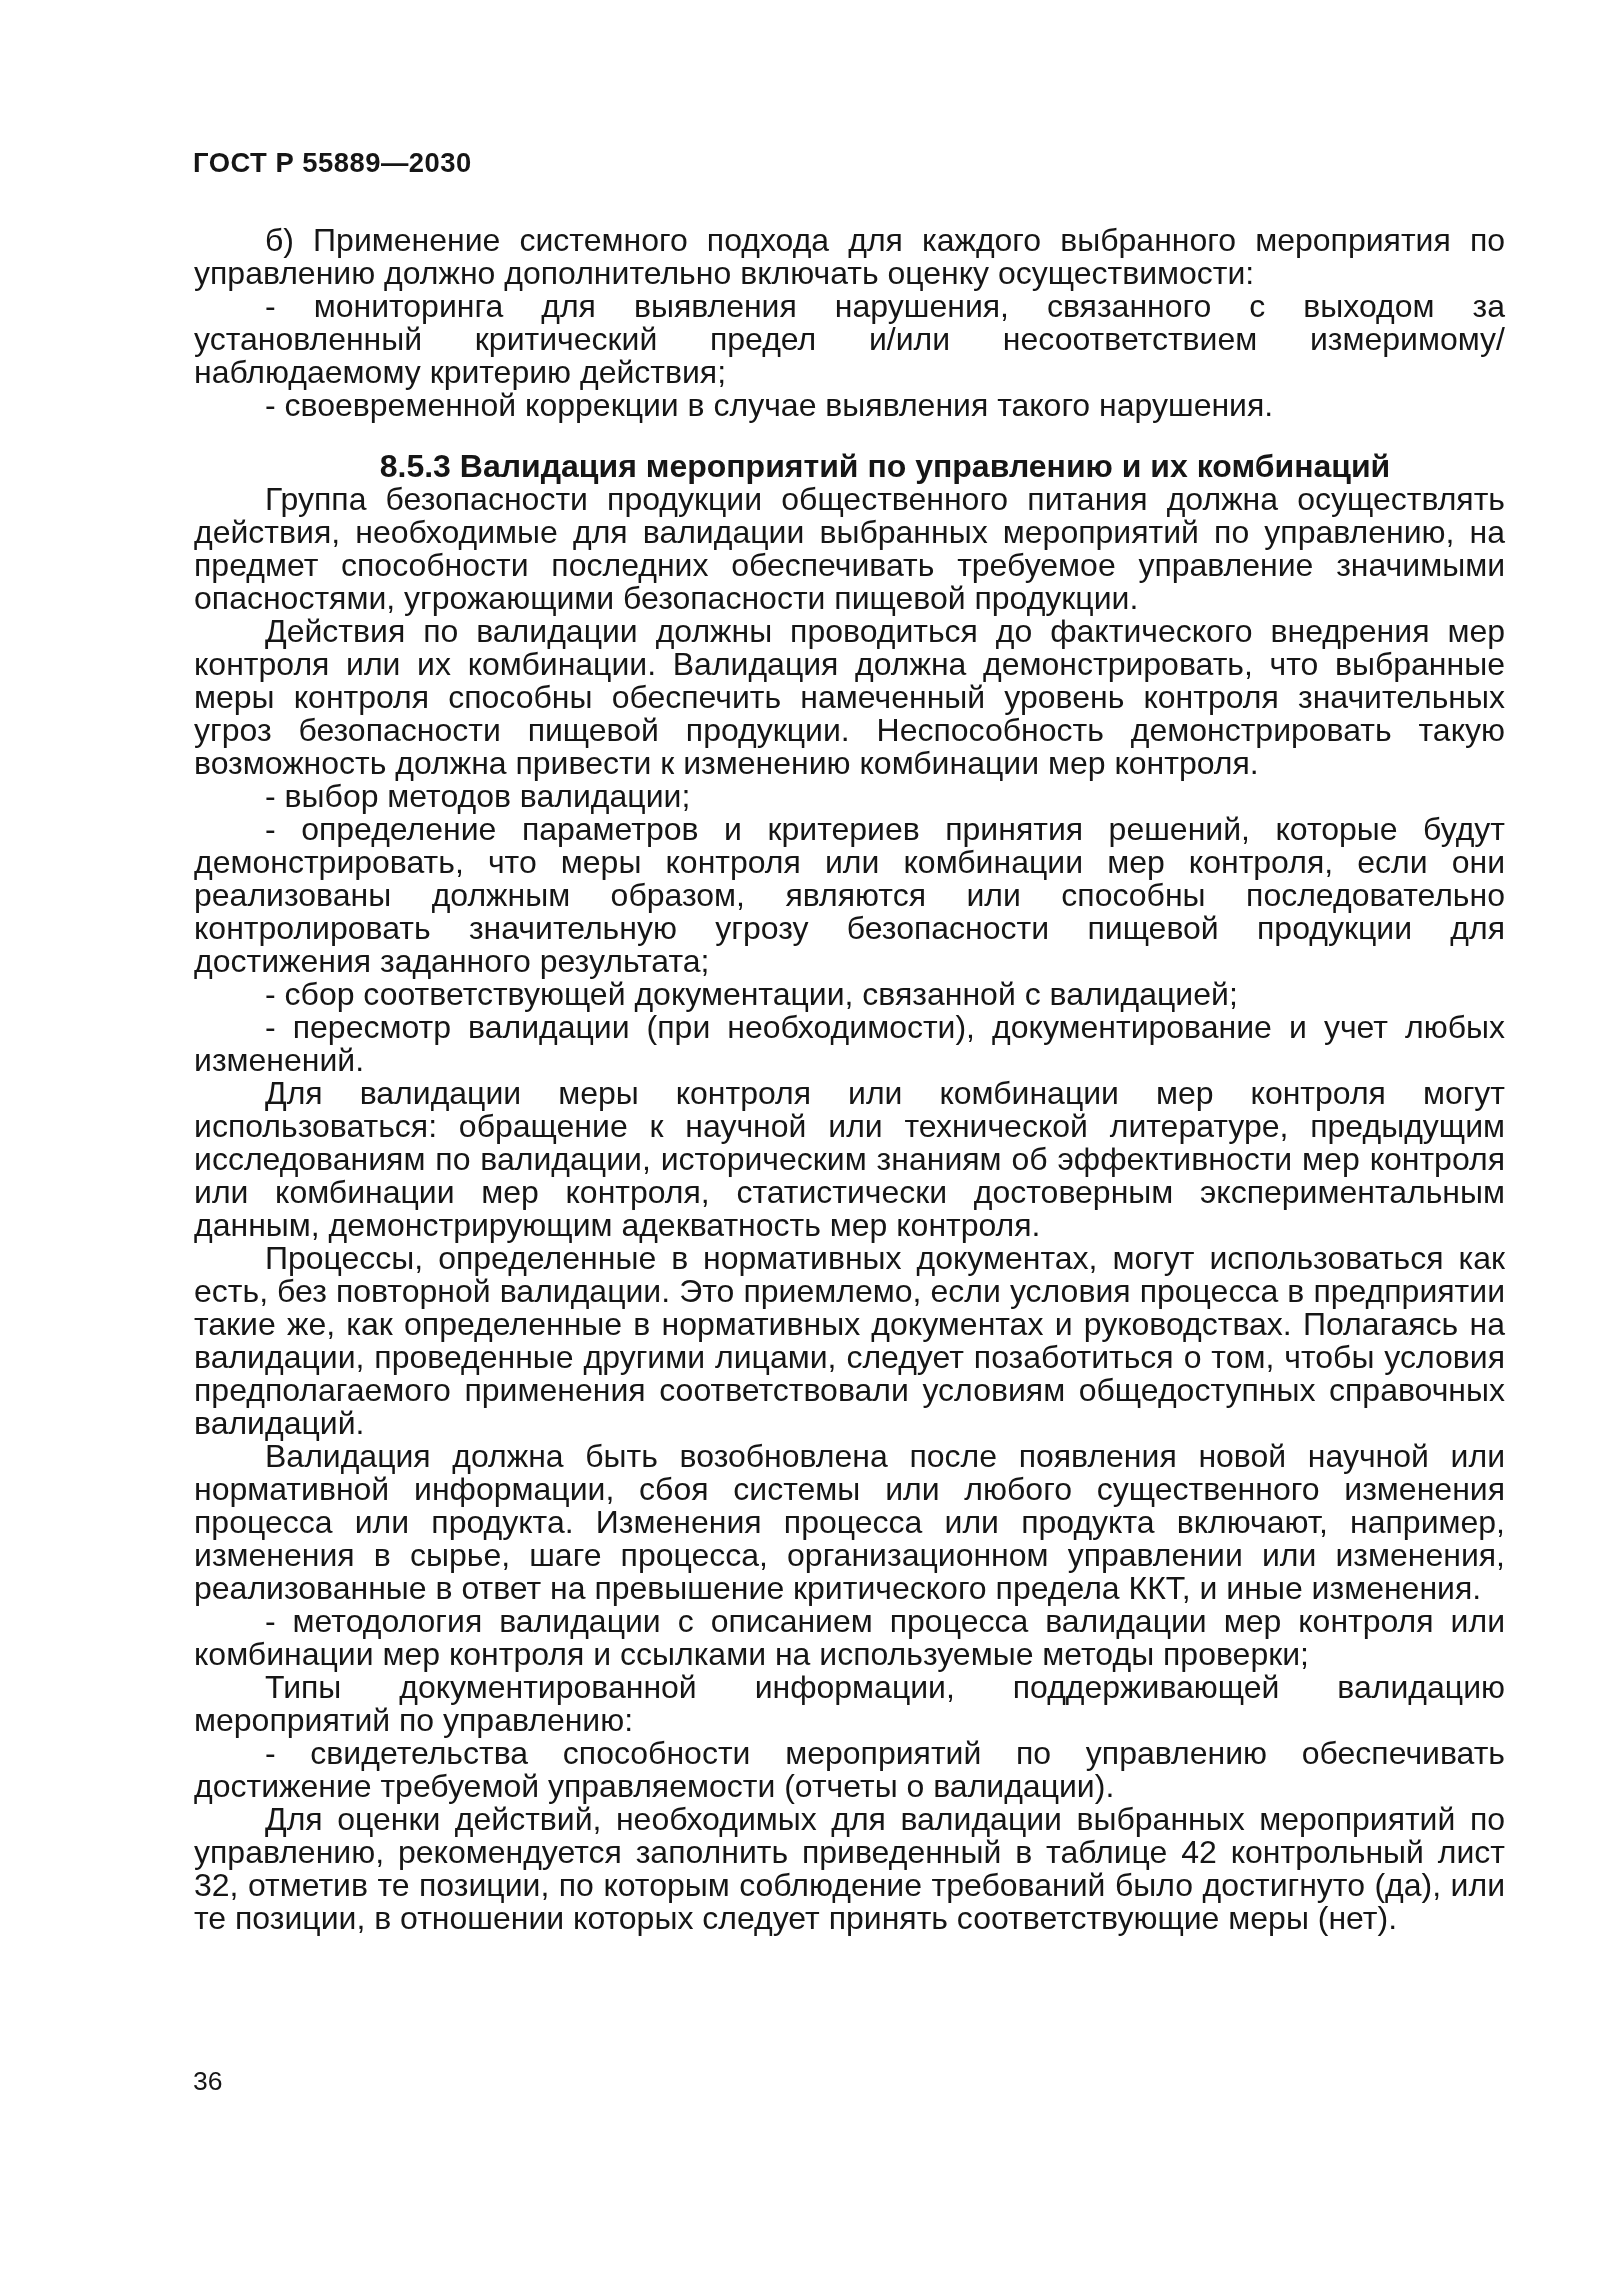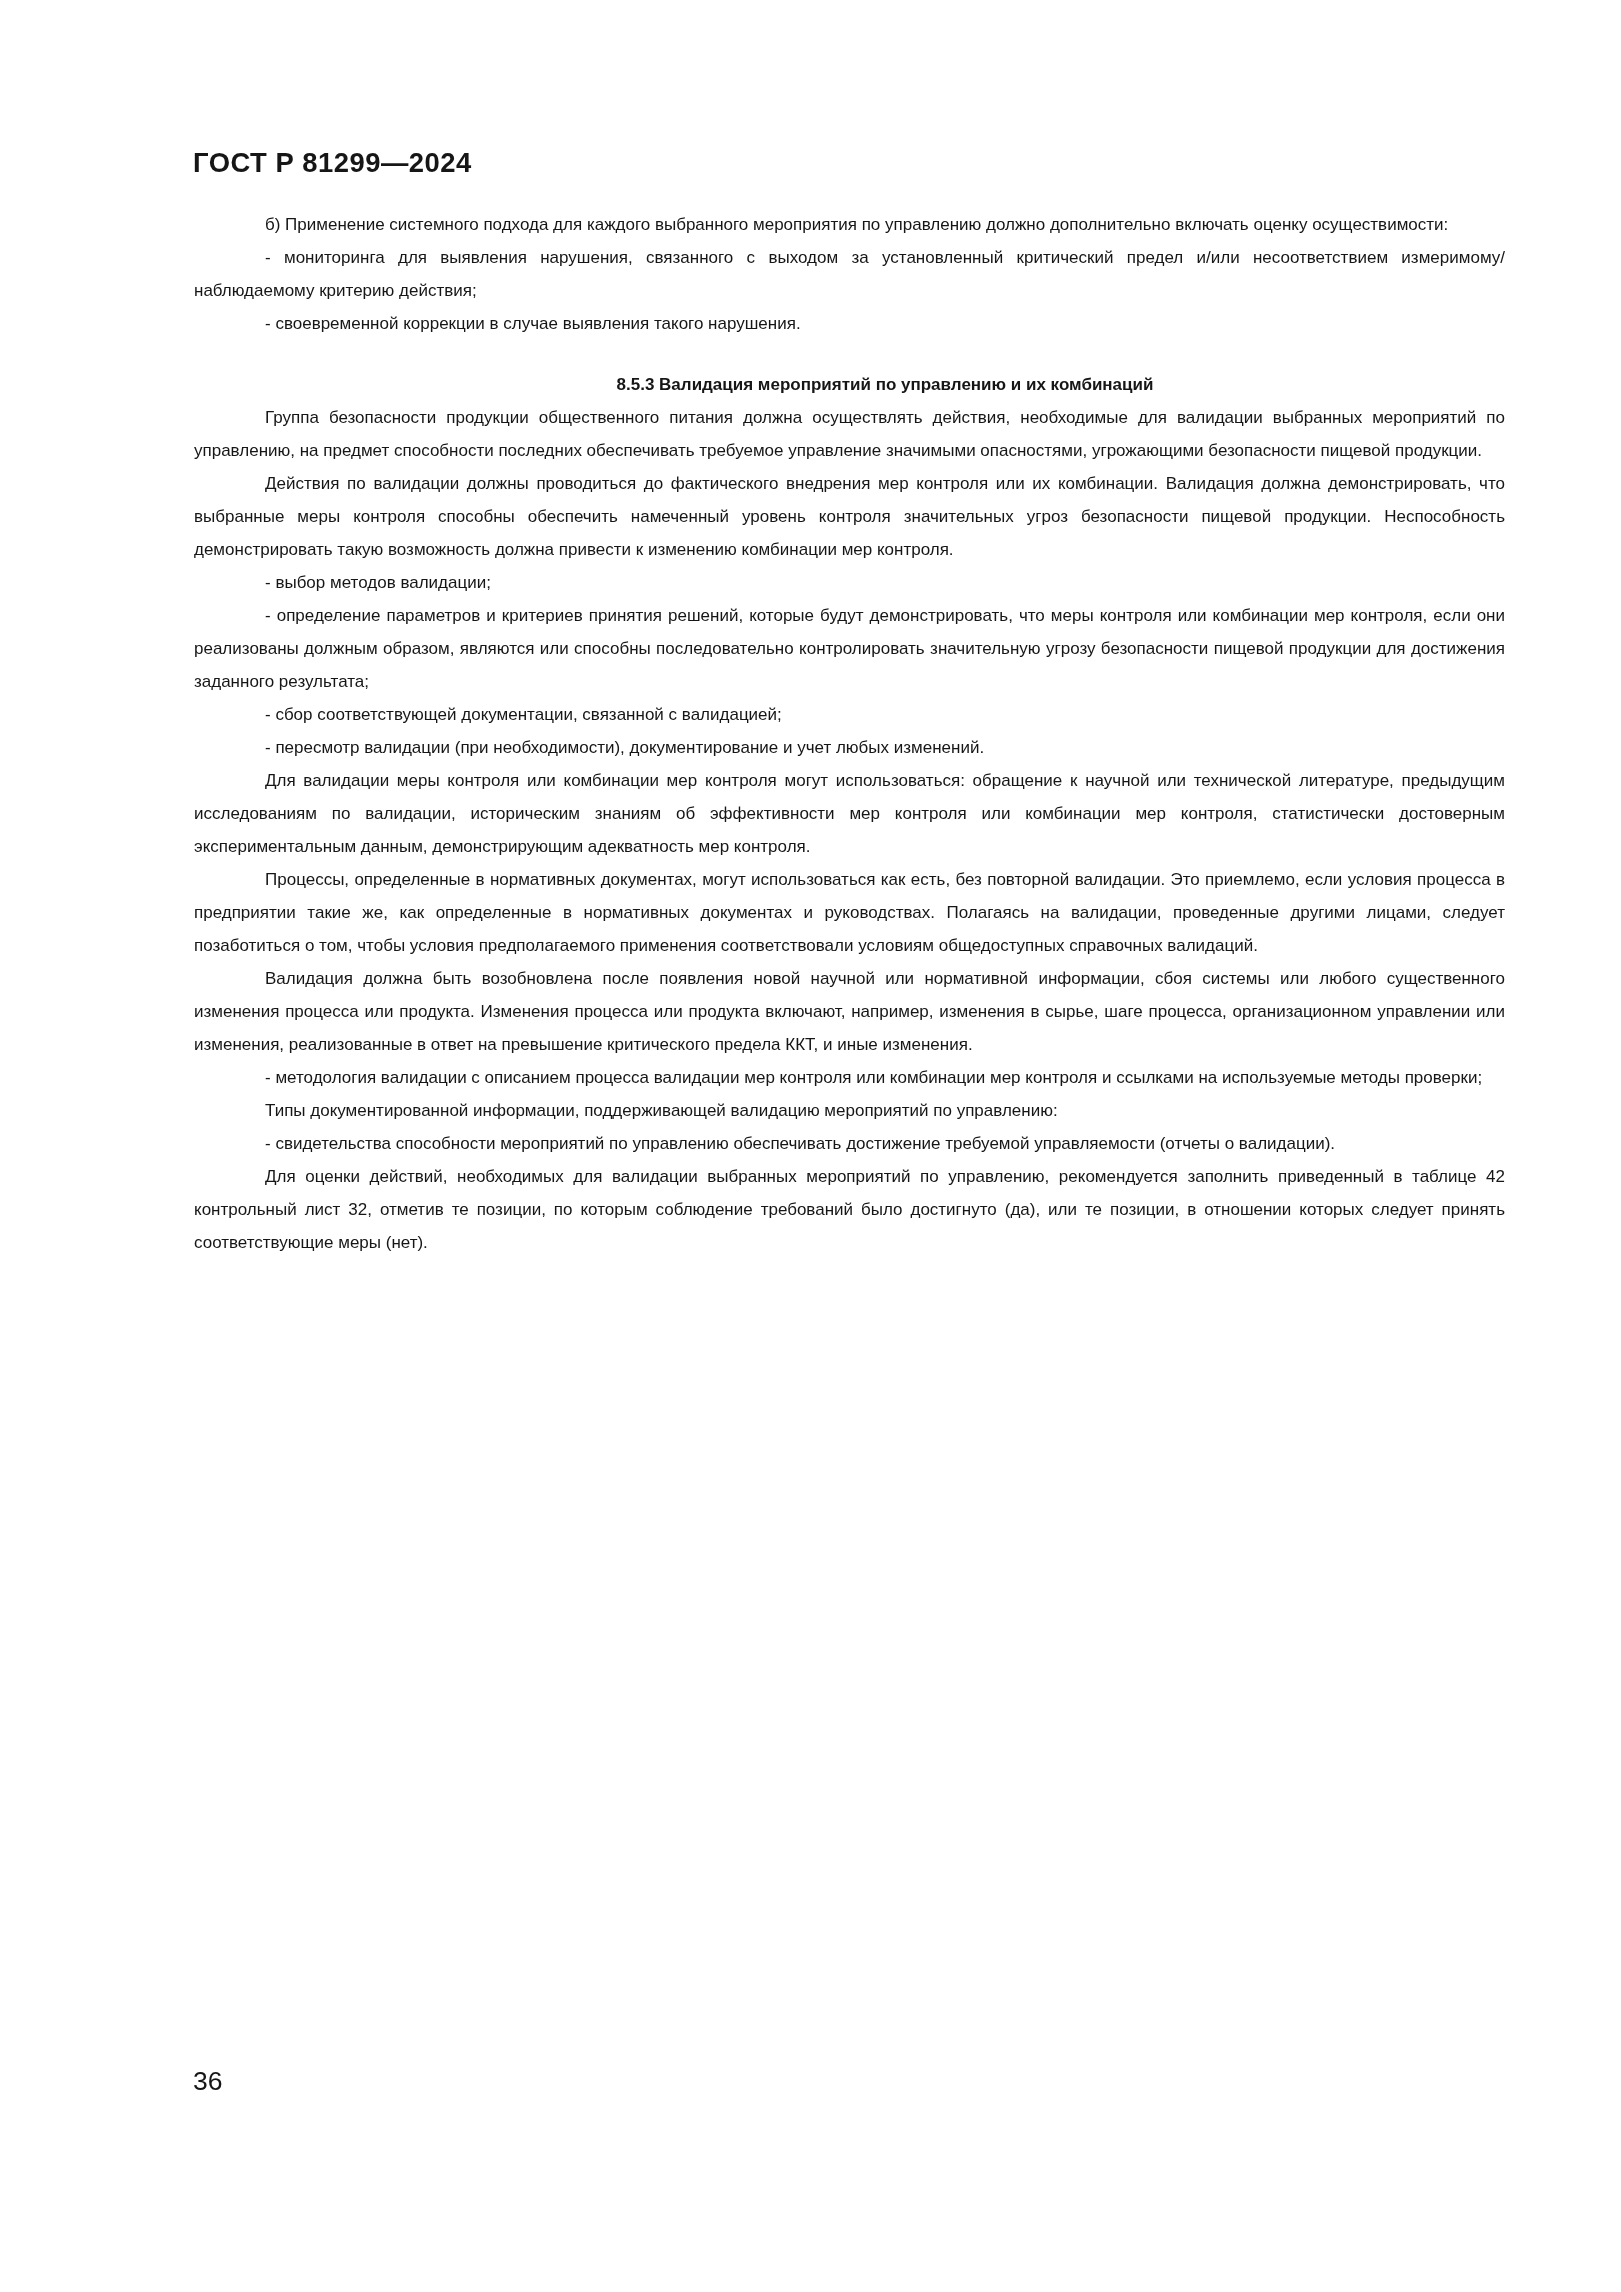--- a/index.html
+++ b/index.html
@@ -25,23 +25,23 @@
     left: 193px;
     top: 147px;
     font-size: 27.4px;
     font-weight: bold;
     letter-spacing: 0.5px;
     white-space: nowrap;
   }
   .doc-body {
     position: absolute;
     left: 194px;
-    top: 208px;
+    top: 224px;
     width: 1311px;
-    font-size: 17px;
+    font-size: 32px;
     line-height: 33px;
     text-align: justify;
   }
   .doc-body p.para {
     margin: 0;
     padding: 0;
     text-indent: 71px;
   }
   .doc-body p.para.heading {
     font-weight: bold;
@@ -52,21 +52,21 @@
     position: absolute;
     left: 193px;
     top: 2066px;
     font-size: 26.5px;
   }
 </style>
 </head>
 <body>
 
 <div class="page">
-  <div class="doc-header">ГОСТ Р 81299—2024</div>
+  <div class="doc-header">ГОСТ Р 55889—2030</div>
 
   <main class="doc-body">
       <p class="para">б) Применение системного подхода для каждого выбранного мероприятия по управлению должно дополнительно включать оценку осуществимости:</p>
       <p class="para">- мониторинга для выявления нарушения, связанного с выходом за установленный критический предел и/или несоответствием измеримому/наблюдаемому критерию действия;</p>
       <p class="para">- своевременной коррекции в случае выявления такого нарушения.</p>
       <p class="para heading">8.5.3 Валидация мероприятий по управлению и их комбинаций</p>
       <p class="para">Группа безопасности продукции общественного питания должна осуществлять действия, необходимые для валидации выбранных мероприятий по управлению, на предмет способности последних обеспечивать требуемое управление значимыми опасностями, угрожающими безопасности пищевой продукции.</p>
       <p class="para">Действия по валидации должны проводиться до фактического внедрения мер контроля или их комбинации. Валидация должна демонстрировать, что выбранные меры контроля способны обеспечить намеченный уровень контроля значительных угроз безопасности пищевой продукции. Неспособность демонстрировать такую возможность должна привести к изменению комбинации мер контроля.</p>
       <p class="para">- выбор методов валидации;</p>
       <p class="para">- определение параметров и критериев принятия решений, которые будут демонстрировать, что меры контроля или комбинации мер контроля, если они реализованы должным образом, являются или способны последовательно контролировать значительную угрозу безопасности пищевой продукции для достижения заданного результата;</p>

